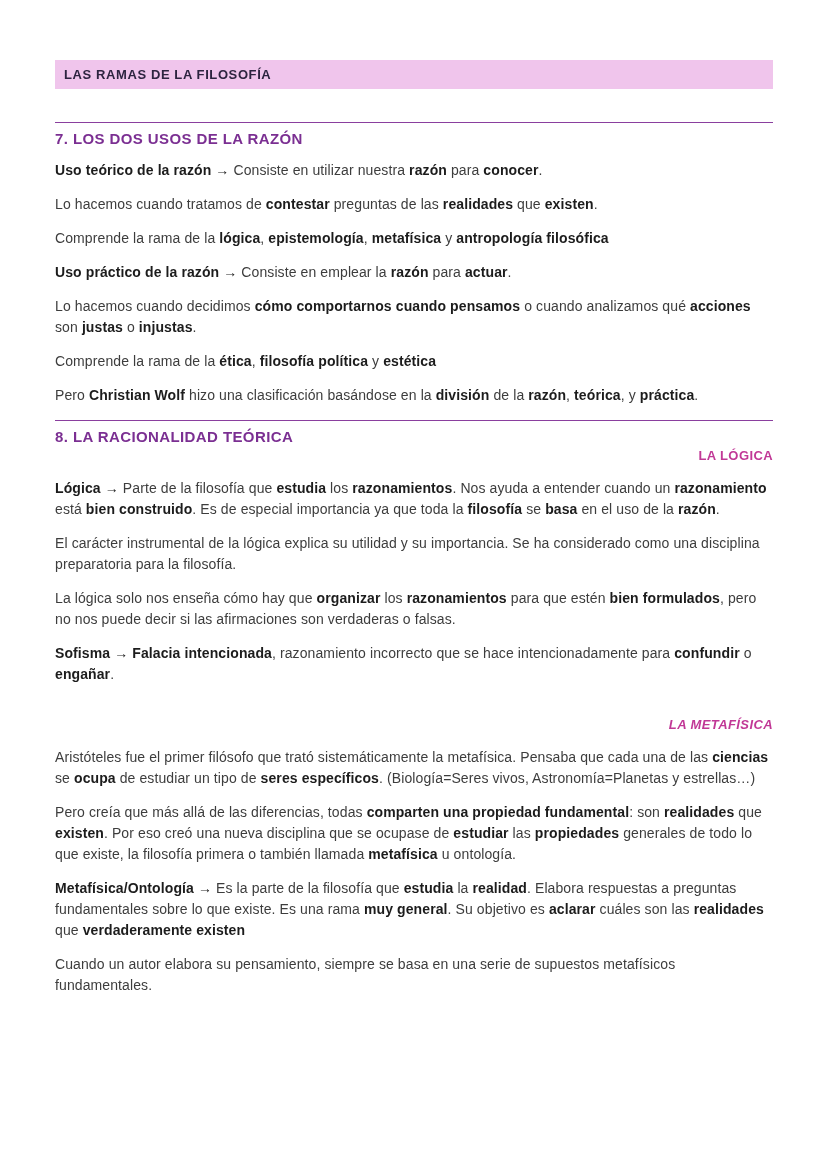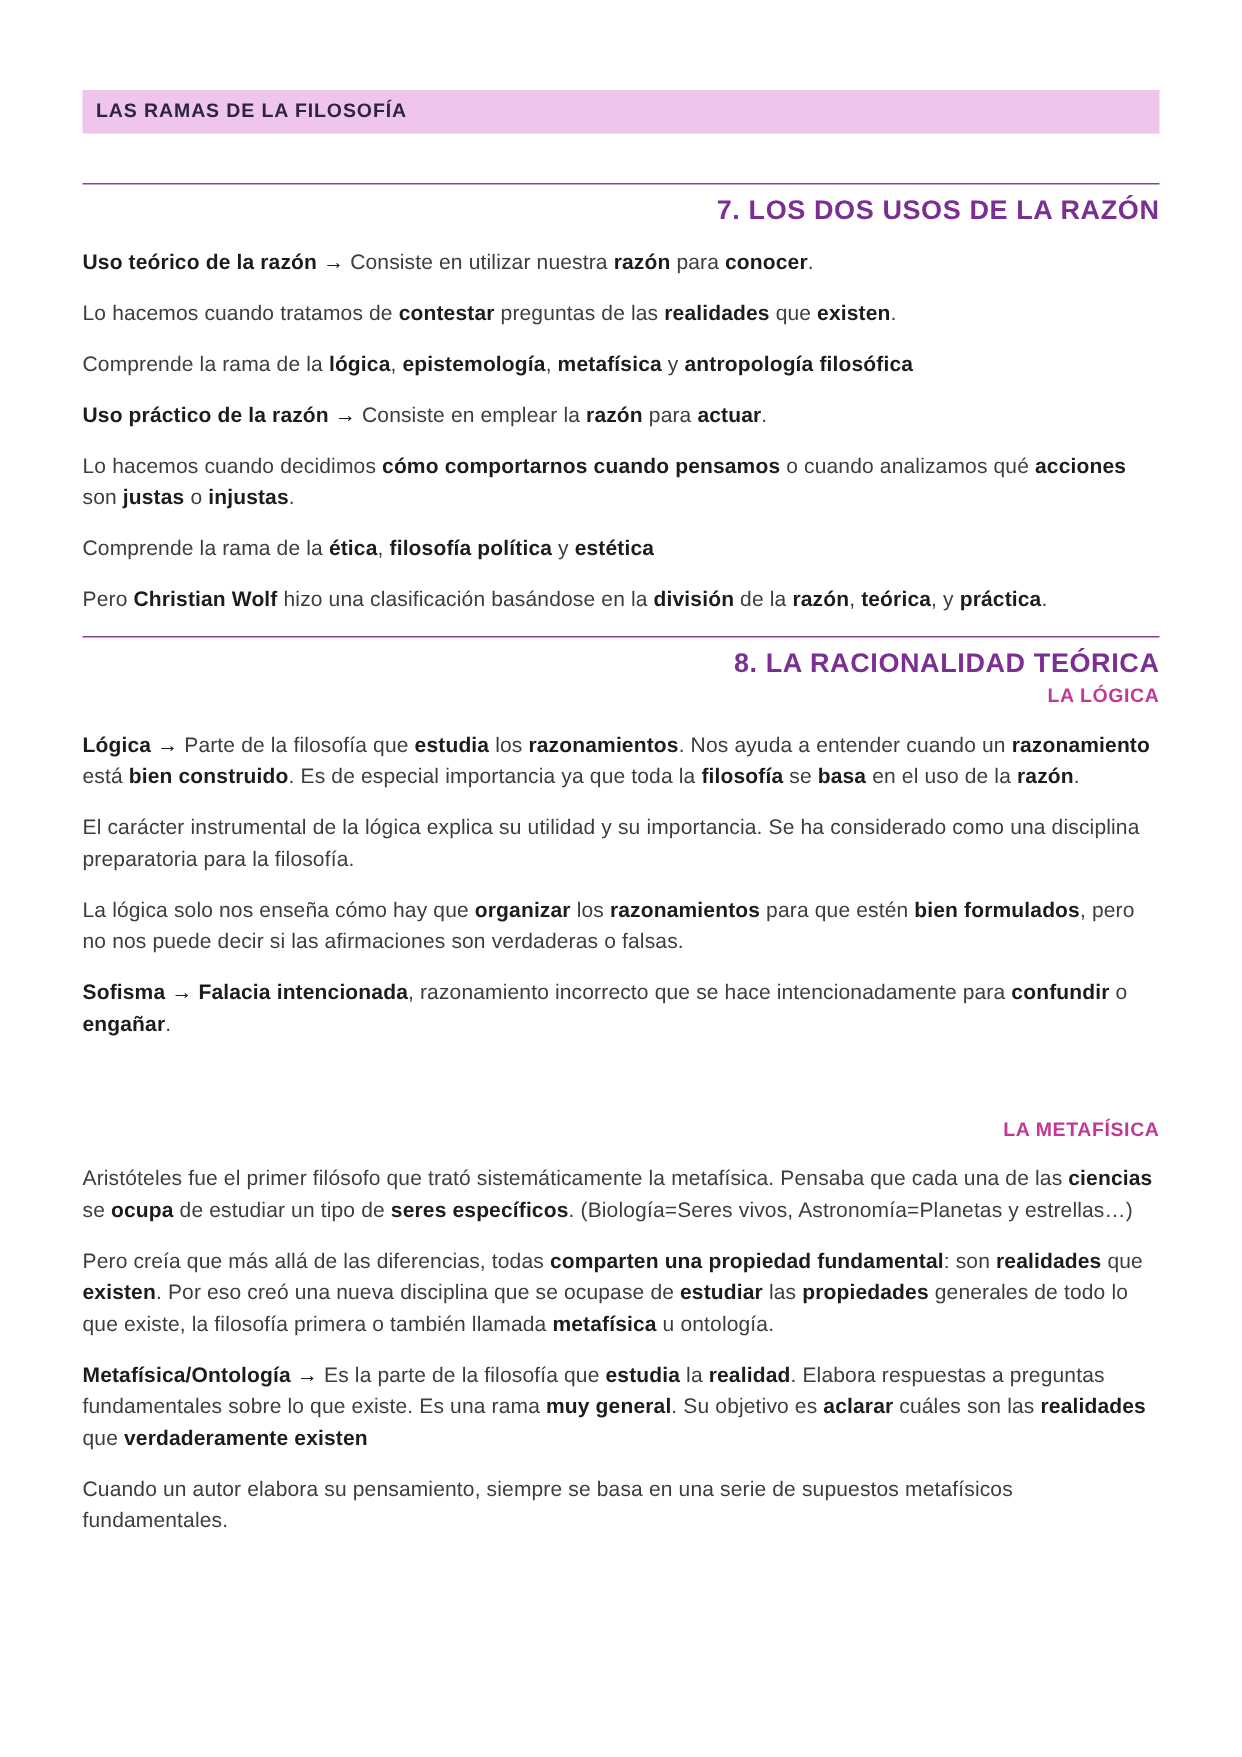--- a/index.html
+++ b/index.html
@@ -26,37 +26,36 @@
   }
 
   .section { margin-top: 0; }
   .section-gap { margin-top: 14px; }
 
   .rule {
     border-top: 1.5px solid var(--rule, #8a3f9e);
     margin: 0 0 7px 0;
   }
   .heading {
-    font-size: 18px;
+    font-size: 15px;
     font-weight: bold;
     letter-spacing: 0.4px;
     color: var(--heading, #7b2f92);
     margin: 0 0 13px 0;
-    text-align: right;
   }
   .heading.tight { margin-bottom: 3px; }
   .subheading {
     font-size: 13px;
     font-weight: bold;
     letter-spacing: 0.4px;
     color: var(--subheading, #c13896);
     margin: 0 0 15px 0;
     text-align: right;
   }
-  .subheading.gap-top { margin-top: 52px; }
+  .subheading.gap-top { margin-top: 32px; font-style: italic; }
 
   .paras p {
     font-size: 14px;
     line-height: 21px;
     letter-spacing: 0.1px;
     margin: 0 0 13px 0;
     color: var(--body-text, #3d3d3d);
   }
   .paras p b {
     font-weight: bold;

